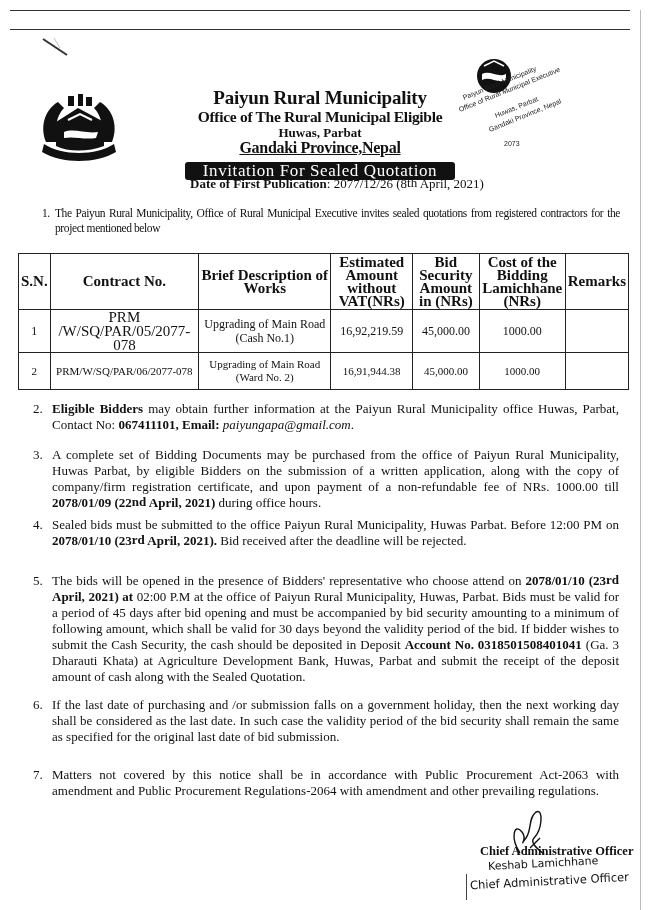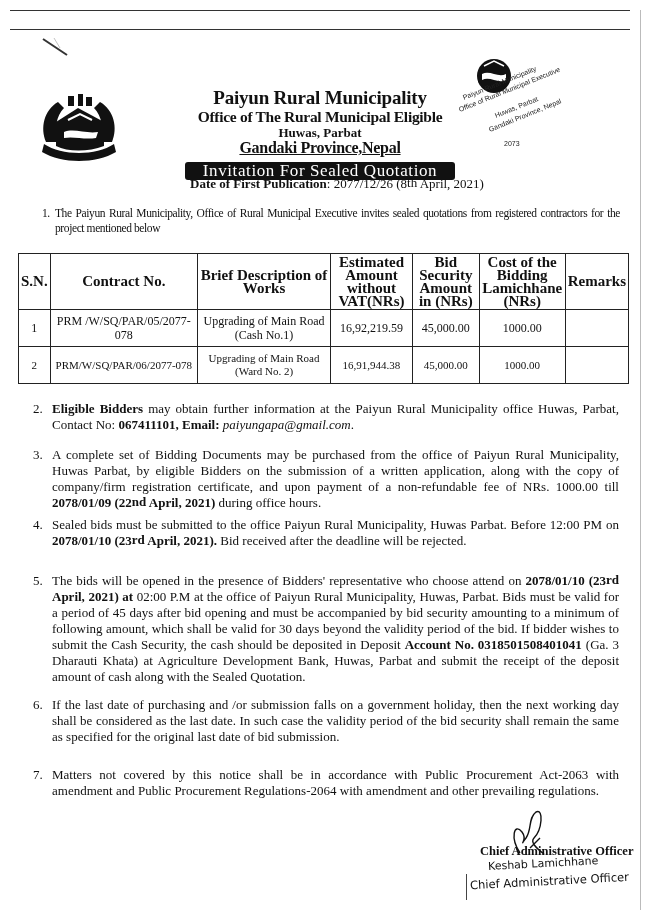--- a/index.html
+++ b/index.html
@@ -104,21 +104,21 @@
       <th>Brief Description of Works</th>
       <th>Estimated Amount without VAT(NRs)</th>
       <th>Bid Security Amount in (NRs)</th>
       <th>Cost of the Bidding Lamichhane (NRs)</th>
       <th>Remarks</th>
     </tr>
   </thead>
   <tbody>
     <tr>
       <td>1</td>
-      <td style="font-size:12px;">PRM /W/SQ/PAR/05/2077-078</td>
+      <td style="font-size:15px;">PRM /W/SQ/PAR/05/2077-078</td>
       <td>
           <div>Upgrading of Main Road</div>
           <div>(Cash No.1)</div>
         </td>
       <td>16,92,219.59</td>
       <td>45,000.00</td>
       <td>1000.00</td>
       <td></td>
     </tr>
     <tr class="r2">

